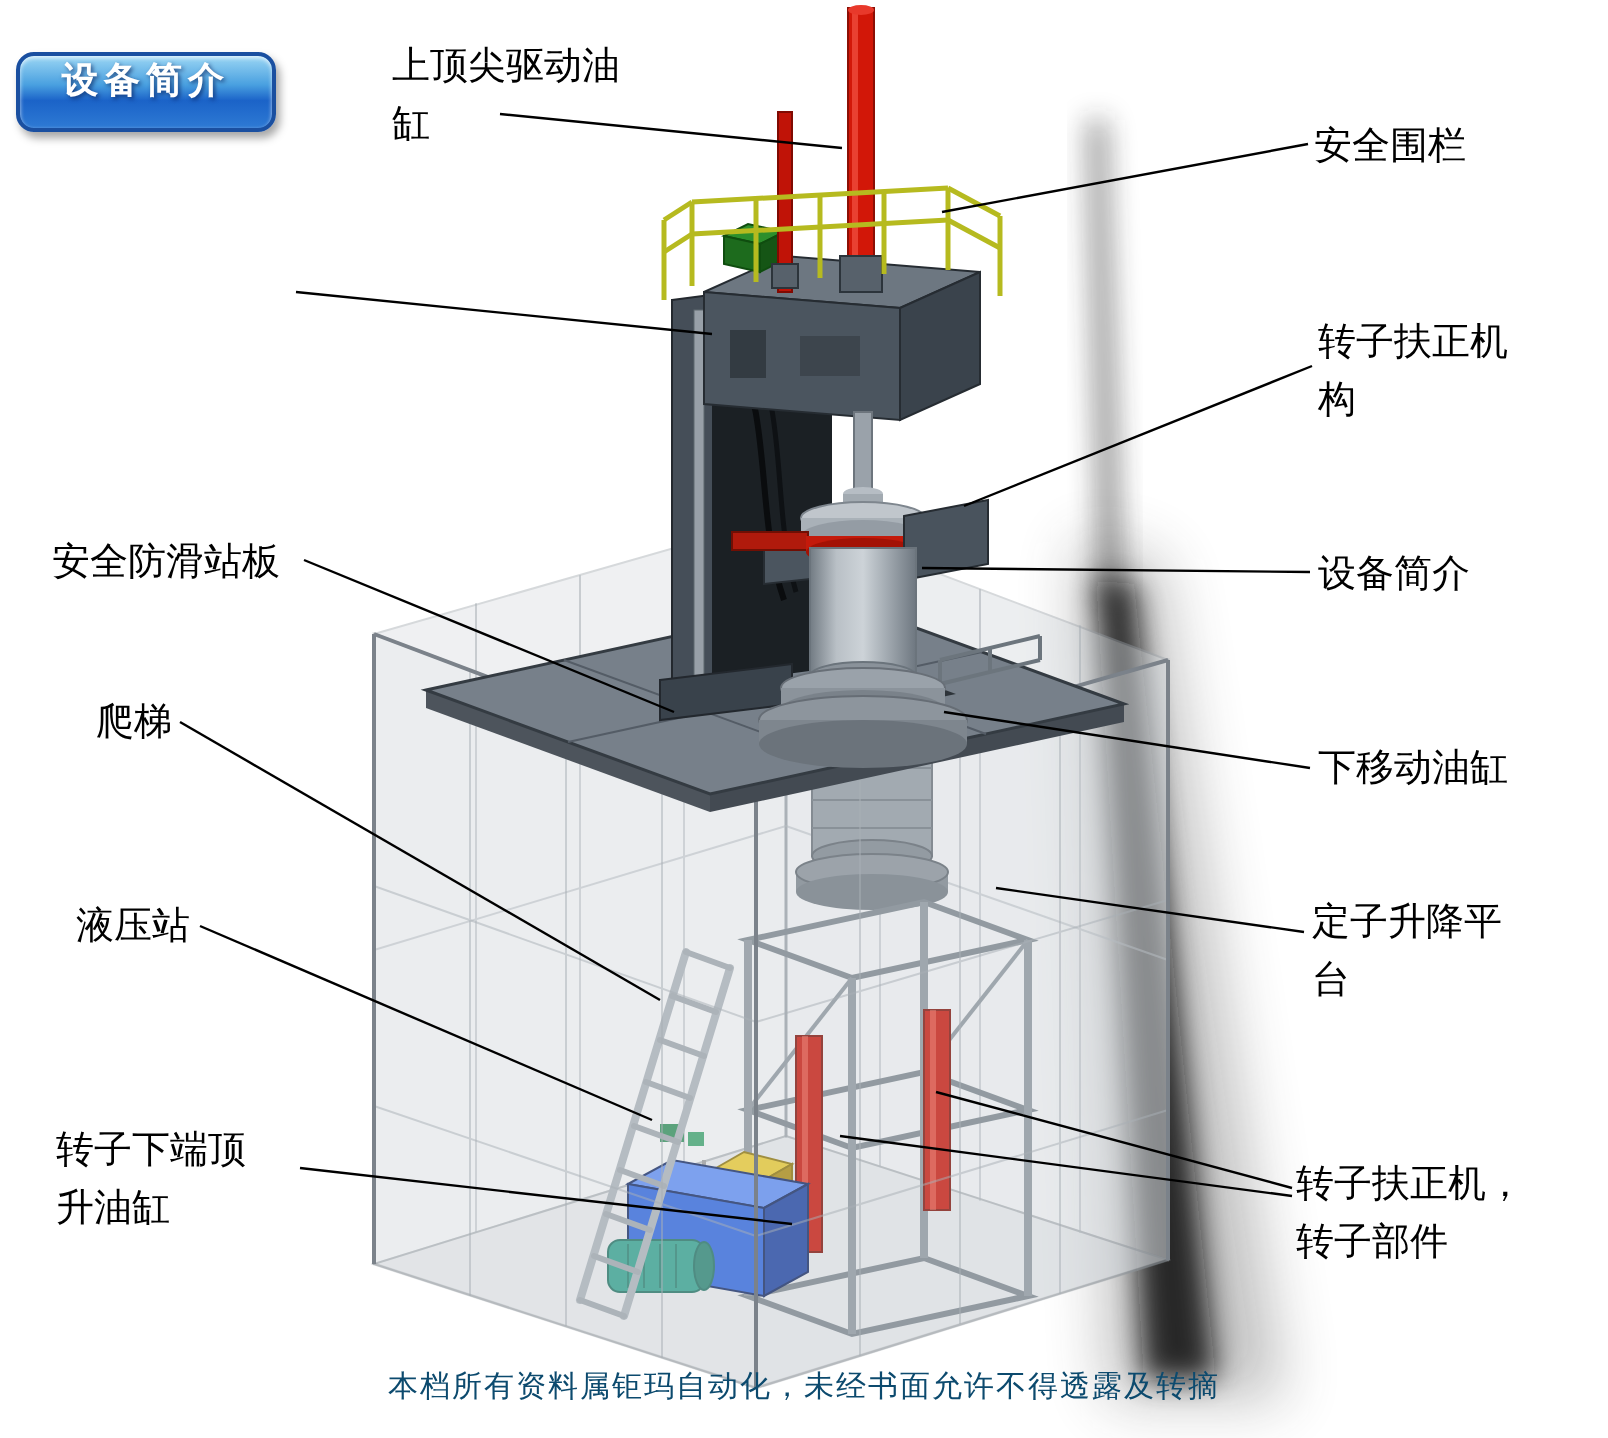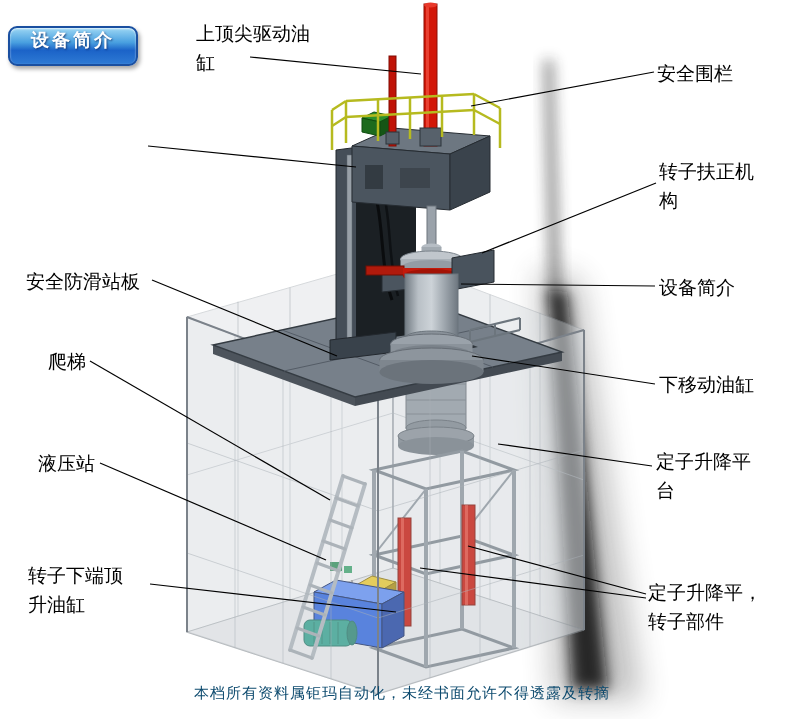--- a/index.html
+++ b/index.html
@@ -288,18 +288,18 @@
   </div>
   <div class="callout" style="left:656px;top:448px">
     <span class="l">定子升降平</span>
     <span class="l">台</span>
   </div>
   <div class="callout" style="left:28px;top:562px">
     <span class="l">转子下端顶</span>
     <span class="l">升油缸</span>
   </div>
   <div class="callout" style="left:648px;top:579px">
-    <span class="l">定子升降平，</span>
+    <span class="l">转子扶正机，</span>
     <span class="l">转子部件</span>
   </div>
 
   <div class="footer">本档所有资料属钜玛自动化，未经书面允许不得透露及转摘</div>
 </div>
 
 </body></html>

